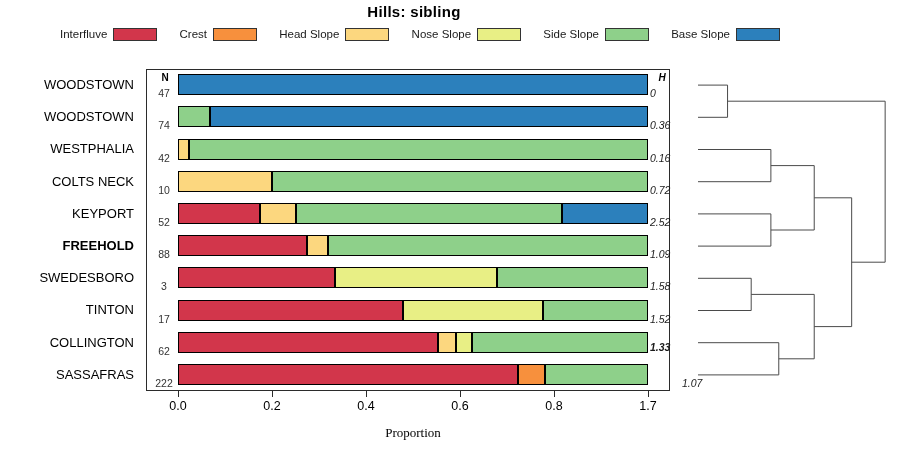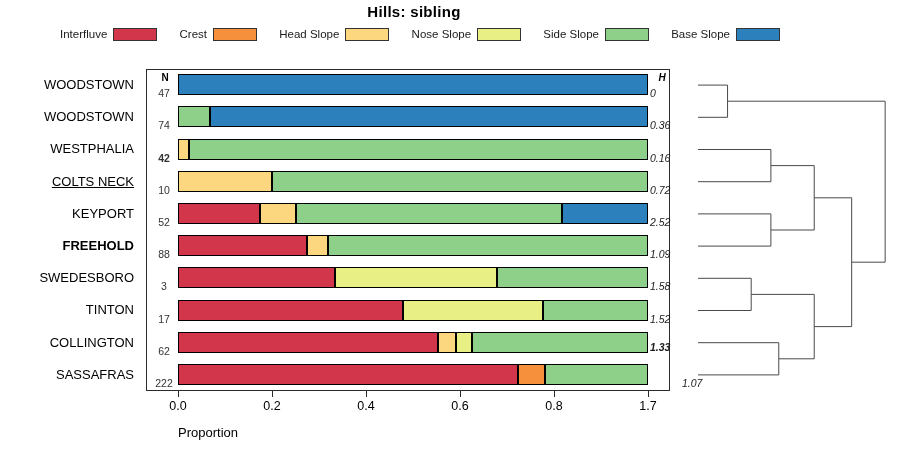--- a/index.html
+++ b/index.html
@@ -173,22 +173,23 @@
     top: 8px;
     width: 40px;
     margin-left: -20px;
     text-align: center;
     font-size: 12.5px;
   }
   .x-axis-title {
     position: absolute;
     left: 178px; top: 425px;
     width: 470px;
-    text-align: left;
+    text-align: center;
     font-size: 13px;
+    font-family: Liberation Serif, serif;
   }
 
   
   .dendro {
     position: absolute;
     left: 690px; top: 69px;
     width: 210px; height: 322px;
   }
 </style>
 </head>
@@ -224,34 +225,34 @@
         <span class="legend-swatch" style="background: rgb(44, 128, 188);"></span>
       </div>
     </div>
 
   <div class="plot-box"></div>
 
   <div class="row-labels" id="row-labels">
       <div class="row-label" style="top: 0px;">WOODSTOWN</div>
       <div class="row-label" style="top: 32.2px;">WOODSTOWN</div>
       <div class="row-label" style="top: 64.4px;">WESTPHALIA</div>
-      <div class="row-label" style="top: 96.6px; text-decoration: underline;">COLTS NECK</div>
+      <div class="row-label" style="top: 96.6px;">COLTS NECK</div>
       <div class="row-label" style="top: 128.8px;">KEYPORT</div>
       <div class="row-label bold" style="top: 161px;">FREEHOLD</div>
       <div class="row-label" style="top: 193.2px;">SWEDESBORO</div>
       <div class="row-label" style="top: 225.4px;">TINTON</div>
       <div class="row-label" style="top: 257.6px;">COLLINGTON</div>
       <div class="row-label" style="top: 289.8px;">SASSAFRAS</div>
     </div>
 
   <div class="n-header">N</div>
   <div class="n-col" id="n-col">
       <div class="n-value" style="top: 18.1px;">47</div>
       <div class="n-value" style="top: 50.3px;">74</div>
-      <div class="n-value" style="top: 82.5px; font-weight: bold;">42</div>
+      <div class="n-value" style="top: 82.5px;">42</div>
       <div class="n-value" style="top: 114.7px;">10</div>
       <div class="n-value" style="top: 146.9px;">52</div>
       <div class="n-value" style="top: 179.1px;">88</div>
       <div class="n-value" style="top: 211.3px;">3</div>
       <div class="n-value" style="top: 243.5px;">17</div>
       <div class="n-value" style="top: 275.7px;">62</div>
       <div class="n-value" style="top: 307.9px;">222</div>
     </div>
 
   <div class="h-header">H</div>

